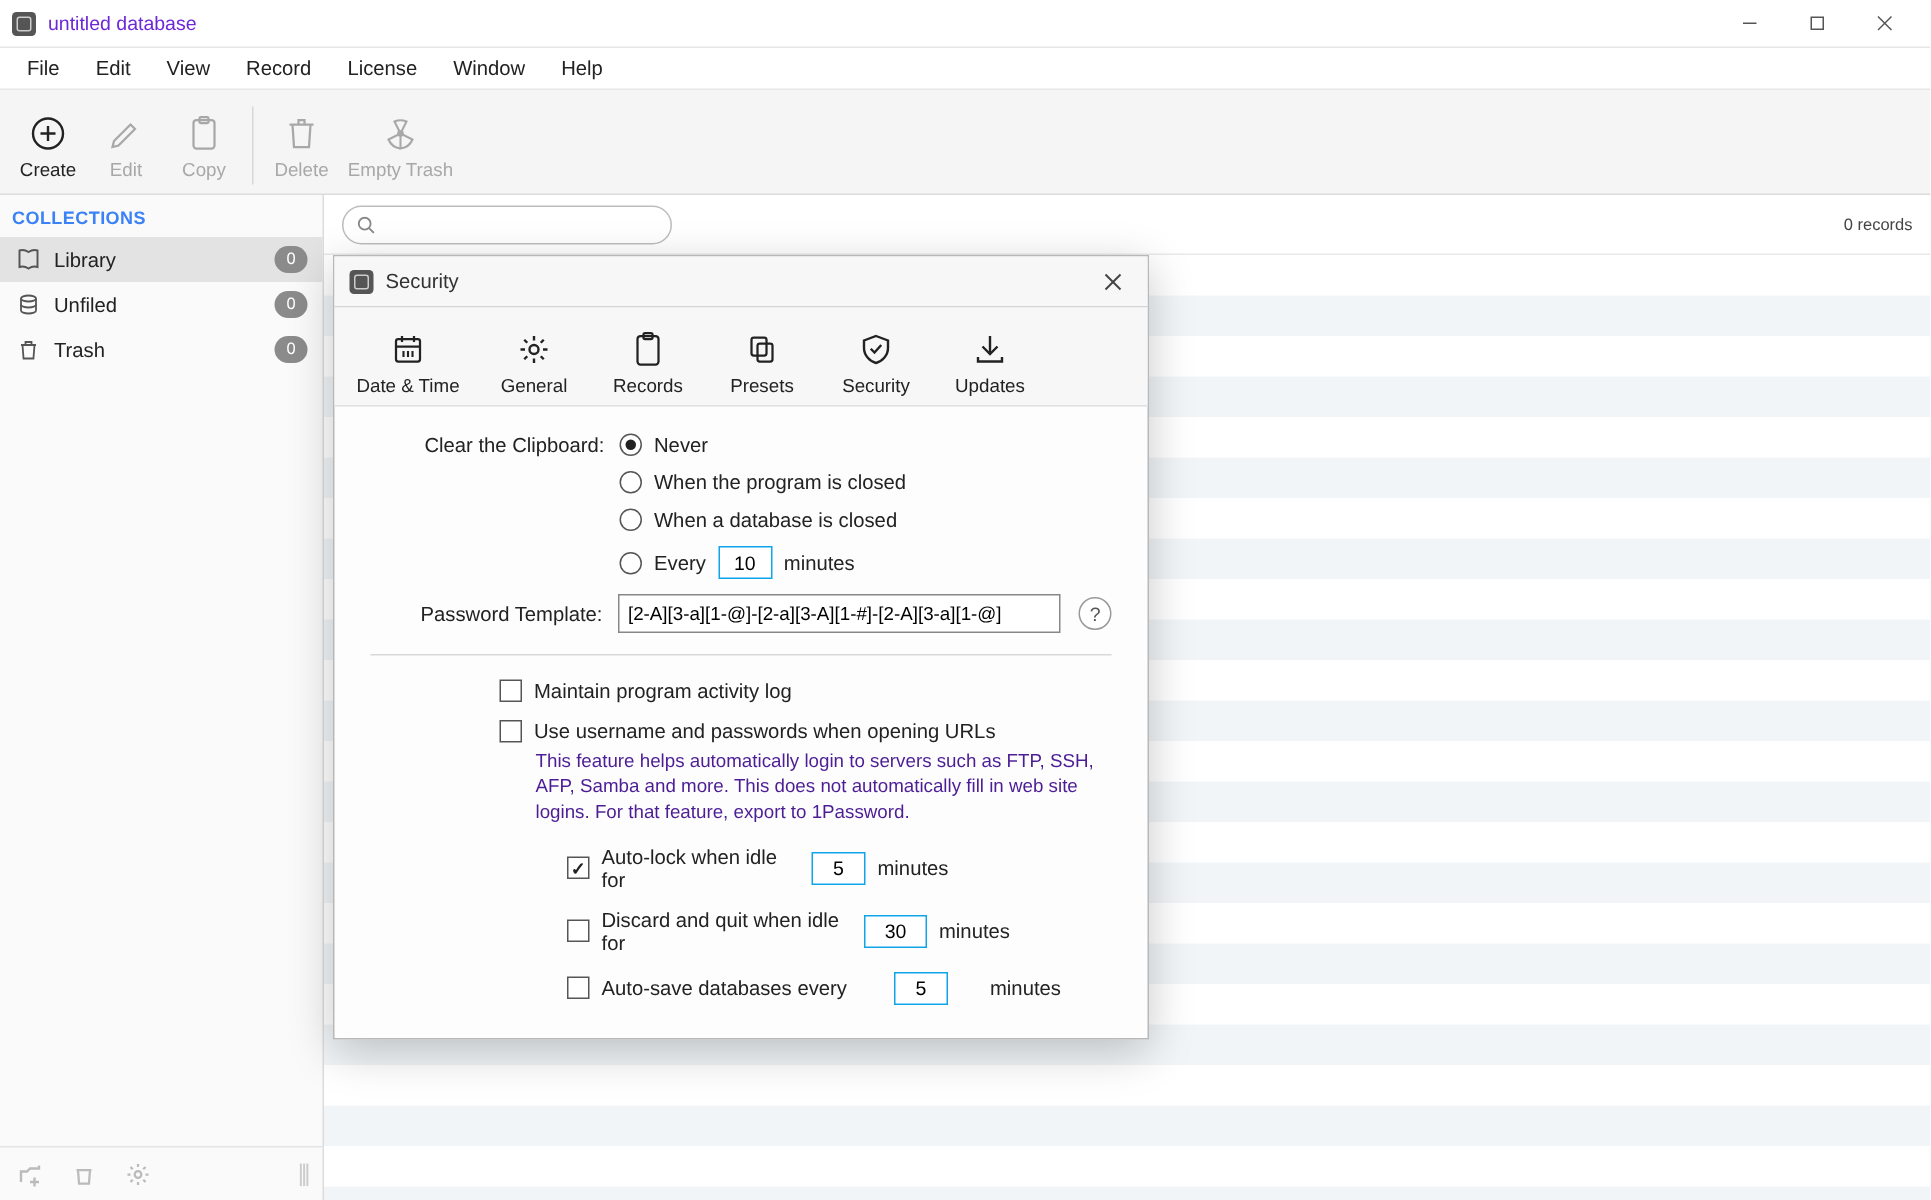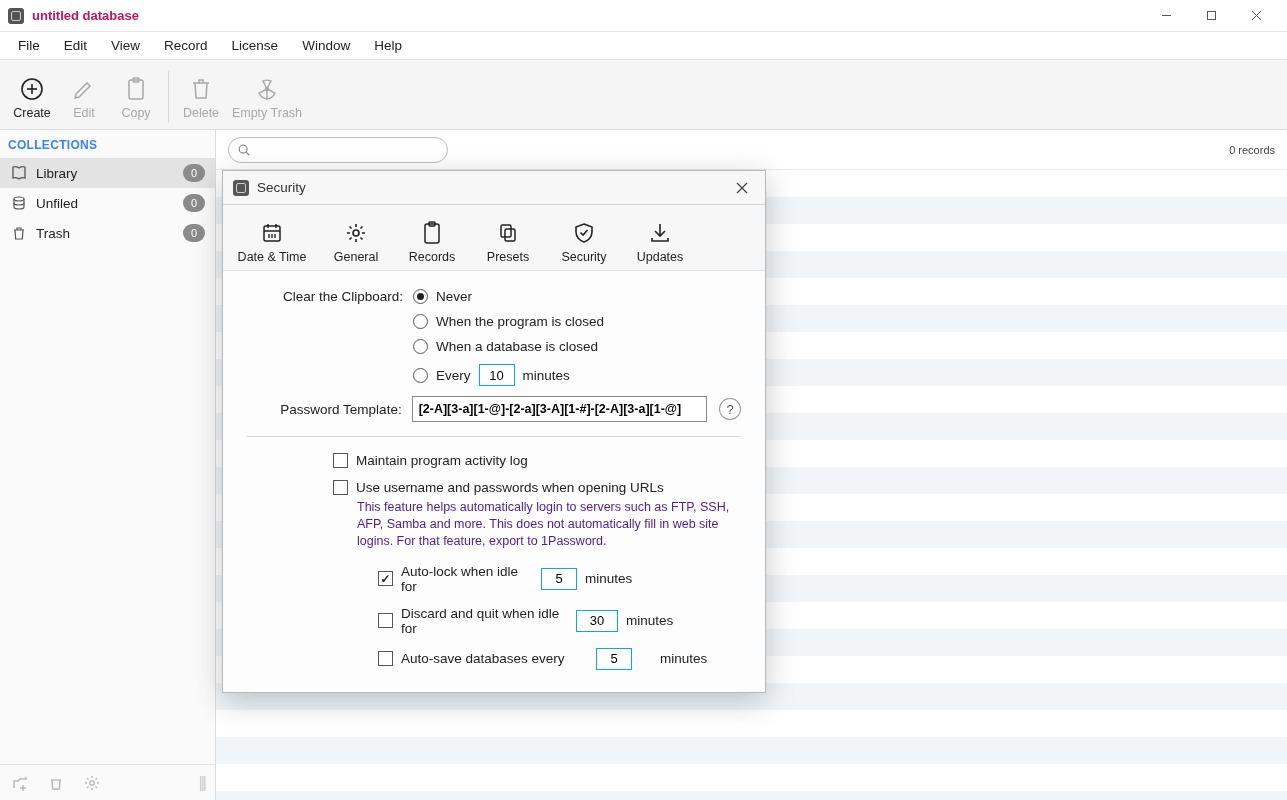--- a/index.html
+++ b/index.html
@@ -2,21 +2,21 @@
 <html><head>
 <meta charset="utf-8">
 <style>
 * { box-sizing: border-box; margin: 0; padding: 0; font-family: "Segoe UI", Tahoma, sans-serif; }
 html, body { width: 1287px; height: 800px; overflow: hidden; background: #fff; }
 
 
 .titlebar { height: 32px; display: flex; align-items: center; padding: 0 8px; border-bottom: 1px solid #e6e6e6; }
 .titlebar .appicon { width: 16px; height: 16px; background:#555; border-radius:3px; margin-right:8px; display:inline-block; position:relative;}
 .titlebar .appicon::after{content:"";position:absolute;inset:3px;border:1px solid #ccc;border-radius:2px;}
-.titlebar .title { font-size: 13px; color: #be185d; flex: 1; font-weight: bold; }
+.titlebar .title { font-size: 13px; color: #6d28d9; flex: 1; }
 .winbtns { display:flex; gap:0; }
 .winbtn { width:45px; height:30px; display:flex; align-items:center; justify-content:center; color:#555; cursor:pointer;}
 .winbtn svg { width:11px; height:11px; }
 
 
 .menubar { height: 28px; display:flex; align-items:center; padding: 0 6px; border-bottom:1px solid #e6e6e6;}
 .menubar .mitem { font-size:13.5px; color:#222; padding: 4px 12px; cursor:pointer;}
 
 
 .toolbar { height: 70px; display:flex; align-items:center; padding: 4px 6px 0; border-bottom:1px solid #dcdcdc; background:#f5f5f5;}
@@ -66,21 +66,21 @@
 .dtab .dticon{width:26px;height:26px;display:flex;align-items:center;justify-content:center;}
 .dlg-body{ padding: 18px 24px 22px; font-size:13.5px; color:#222;}
 .frow{ display:flex; align-items:center; margin-bottom:10px; }
 .flabel{ width:166px; text-align:right; padding-right:10px;}
 .radio{ width:15px;height:15px;border:1.5px solid #555;border-radius:50%;margin-right:8px;display:inline-flex;align-items:center;justify-content:center;cursor:pointer; background:#fff;}
 .radio.checked::after{content:"";width:7px;height:7px;background:#222;border-radius:50%;}
 .check{ width:15px;height:15px;border:1.5px solid #555;margin-right:8px;display:inline-flex;align-items:center;justify-content:center;cursor:pointer;background:#fff; flex-shrink:0;}
 .check.checked::after{content:"✓";font-size:12px;line-height:1;color:#222;font-weight:bold;}
 .numbox{ width:36px; height:22px; border:1px solid #0ea5e9; text-align:center; font-size:13px; margin:0 8px; outline:none;}
 .numbox.w42{width:42px;}
-.txtbox{ height:26px; border:1px solid #888; padding:0 6px; font-size:12.5px; outline:none; width:298px;font-weight:bold;}
+.txtbox{ height:26px; border:1px solid #888; padding:0 6px; font-size:12.5px; outline:none; width:298px;}
 .helpbtn{ width:22px;height:22px;border:1.5px solid #999;border-radius:50%;display:inline-flex;align-items:center;justify-content:center;font-size:13px;color:#555;margin-left:12px;cursor:pointer;background:#fff;}
 .sep{ height:1px; background:#d8d8d8; margin:14px 0 16px;}
 .indented{ padding-left:86px; }
 .helptext{ font-size:12.5px; color:#4c1d95; line-height:1.35; padding-left:24px; margin-top:4px; max-width:400px;}
 .optrow{ display:flex; align-items:center; margin-bottom:12px;}
 .opt-lead{width:200px; display:flex; align-items:center;padding-left:45px;}
 .opt-lead.w230{width:235px;}
 </style>
 </head>
 <body>

